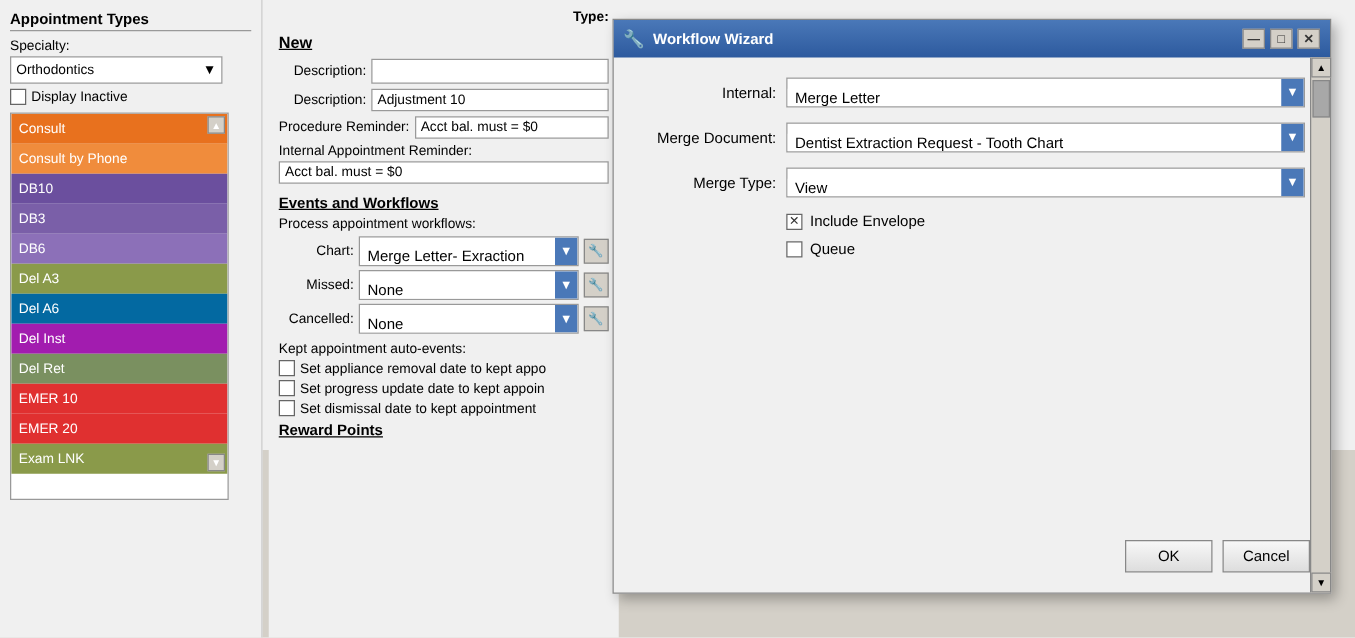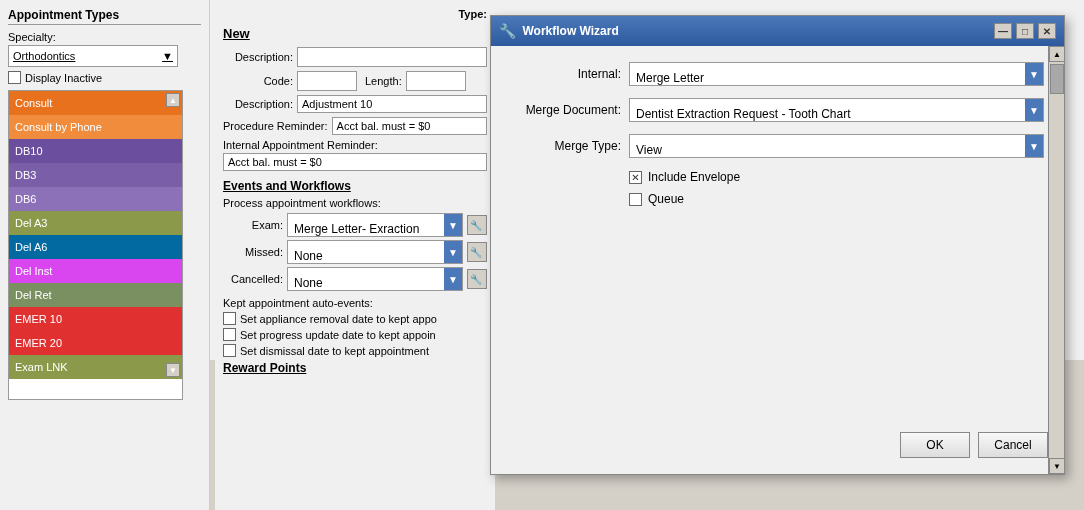--- a/index.html
+++ b/index.html
@@ -50,21 +50,20 @@
       width: 170px;
       height: 22px;
       font-size: 11px;
       margin-bottom: 4px;
       border: 1px solid #999;
       background: white;
       display: flex;
       align-items: center;
       justify-content: space-between;
       padding: 0 4px;
-      text-decoration: underline;
     }
 
     .display-inactive {
       display: flex;
       align-items: center;
       gap: 4px;
       margin-bottom: 6px;
       font-size: 11px;
     }
 
@@ -89,21 +88,21 @@
       position: relative;
     }
 
     .appt-item.orange { background: #e8711e; }
     .appt-item.orange-light { background: #f08c3c; }
     .appt-item.purple-dark { background: #6b4f9e; }
     .appt-item.purple-med { background: #7a5fa8; }
     .appt-item.purple-light { background: #8c70b8; }
     .appt-item.olive { background: #8a9a4a; }
     .appt-item.olive2 { background: #0369a1; }
-    .appt-item.green-gray { background: #d946ef; }
+    .appt-item.green-gray { background: #a21caf; }
     .appt-item.green-gray2 { background: #7a9060; }
     .appt-item.red { background: #e03030; }
     .appt-item.red2 { background: #e03030; }
     .appt-item.olive3 { background: #8a9a4a; }
 
     .scroll-arrow {
       position: absolute;
       right: 2px;
       top: 2px;
       width: 14px;
@@ -504,26 +503,20 @@
       <span class="type-label">Type:</span>
     </div>
 
     <div class="section-title">New</div>
 
     <div class="form-row">
       <span class="form-label">Description:</span>
       <div class="form-input"></div>
     </div>
 
-    <div class="form-row">
-      <span class="form-label">Code:</span>
-      <div class="form-input-small"></div>
-      <span style="font-size:11px;margin-left:4px;">Length:</span>
-      <div class="form-input-small"></div>
-    </div>
 
     <div class="form-row">
       <span class="form-label">Description:</span>
       <div class="desc-value">Adjustment 10</div>
     </div>
 
     <div class="form-row">
       <span class="form-label">Procedure Reminder:</span>
       <div class="desc-value">Acct bal. must = $0</div>
     </div>
@@ -531,21 +524,21 @@
     <div style="font-size:11px;margin-bottom:2px;">Internal Appointment Reminder:</div>
     <div style="display:flex;justify-content:flex-end;margin-bottom:4px;">
       <div class="desc-value" style="width:170px;">Acct bal. must = $0</div>
     </div>
 
     <div class="events-section">
       <div class="events-title">Events and Workflows</div>
       <div class="process-label">Process appointment workflows:</div>
 
       <div class="workflow-row">
-        <span class="workflow-label">Exam:</span>
+        <span class="workflow-label">Chart:</span>
         <div class="select-wrapper">
           <span class="select-text">Merge Letter- Exraction</span>
           <div class="select-arrow">▼</div>
         </div>
         <div class="wizard-btn">🔧</div>
       </div>
 
       <div class="workflow-row">
         <span class="workflow-label">Missed:</span>
         <div class="select-wrapper">

